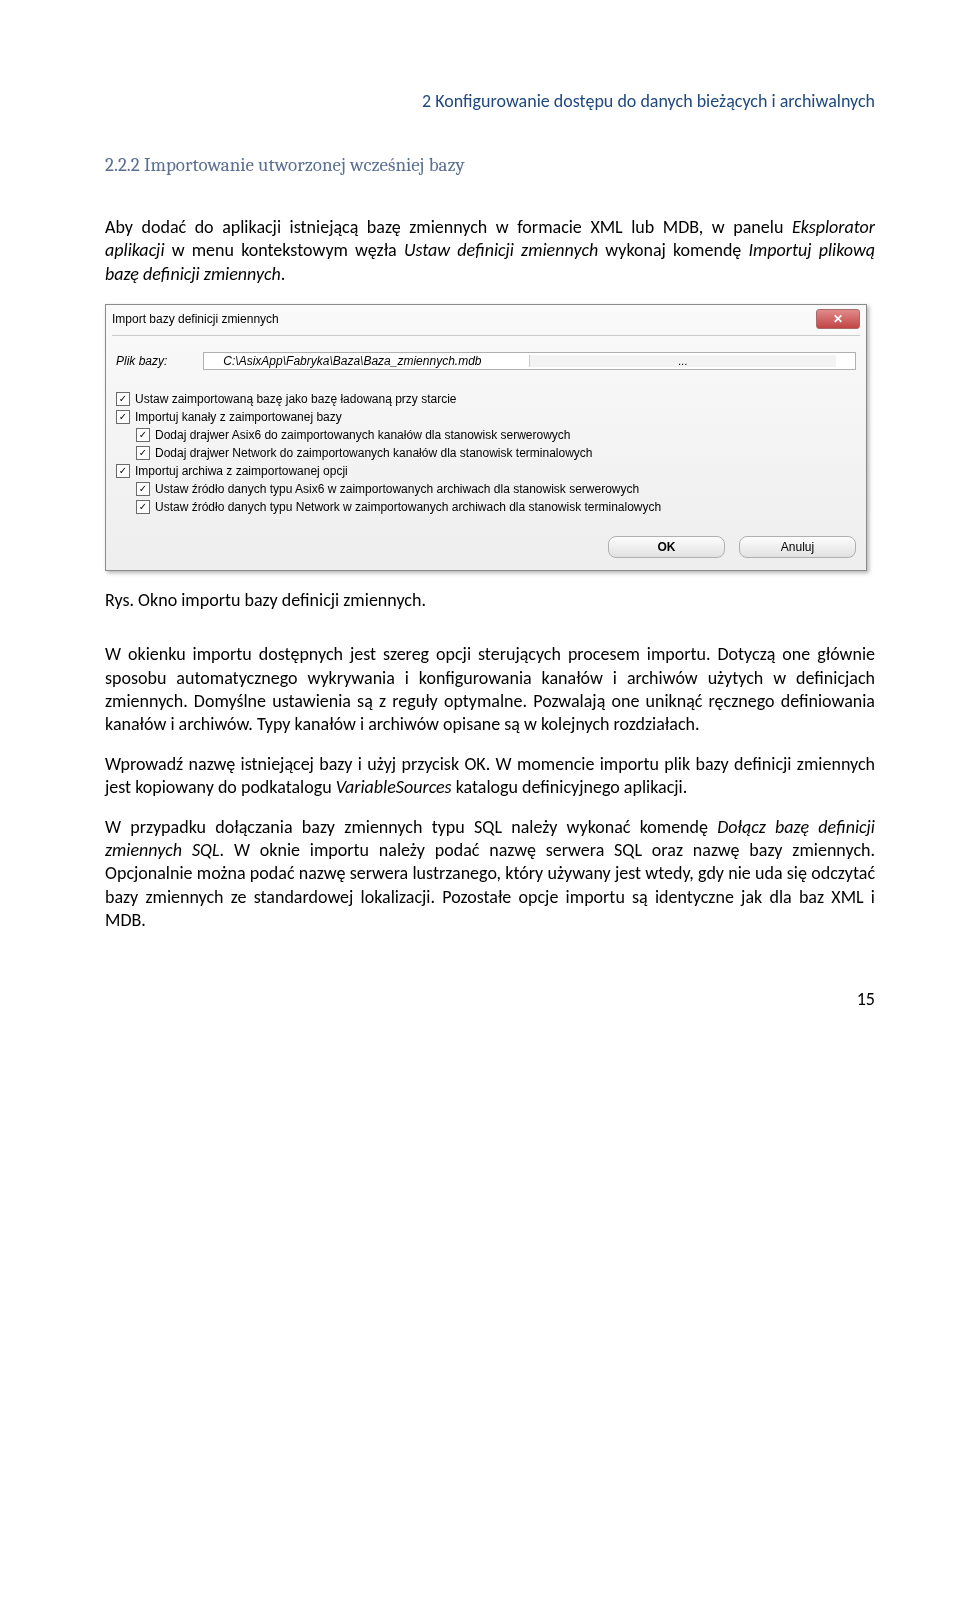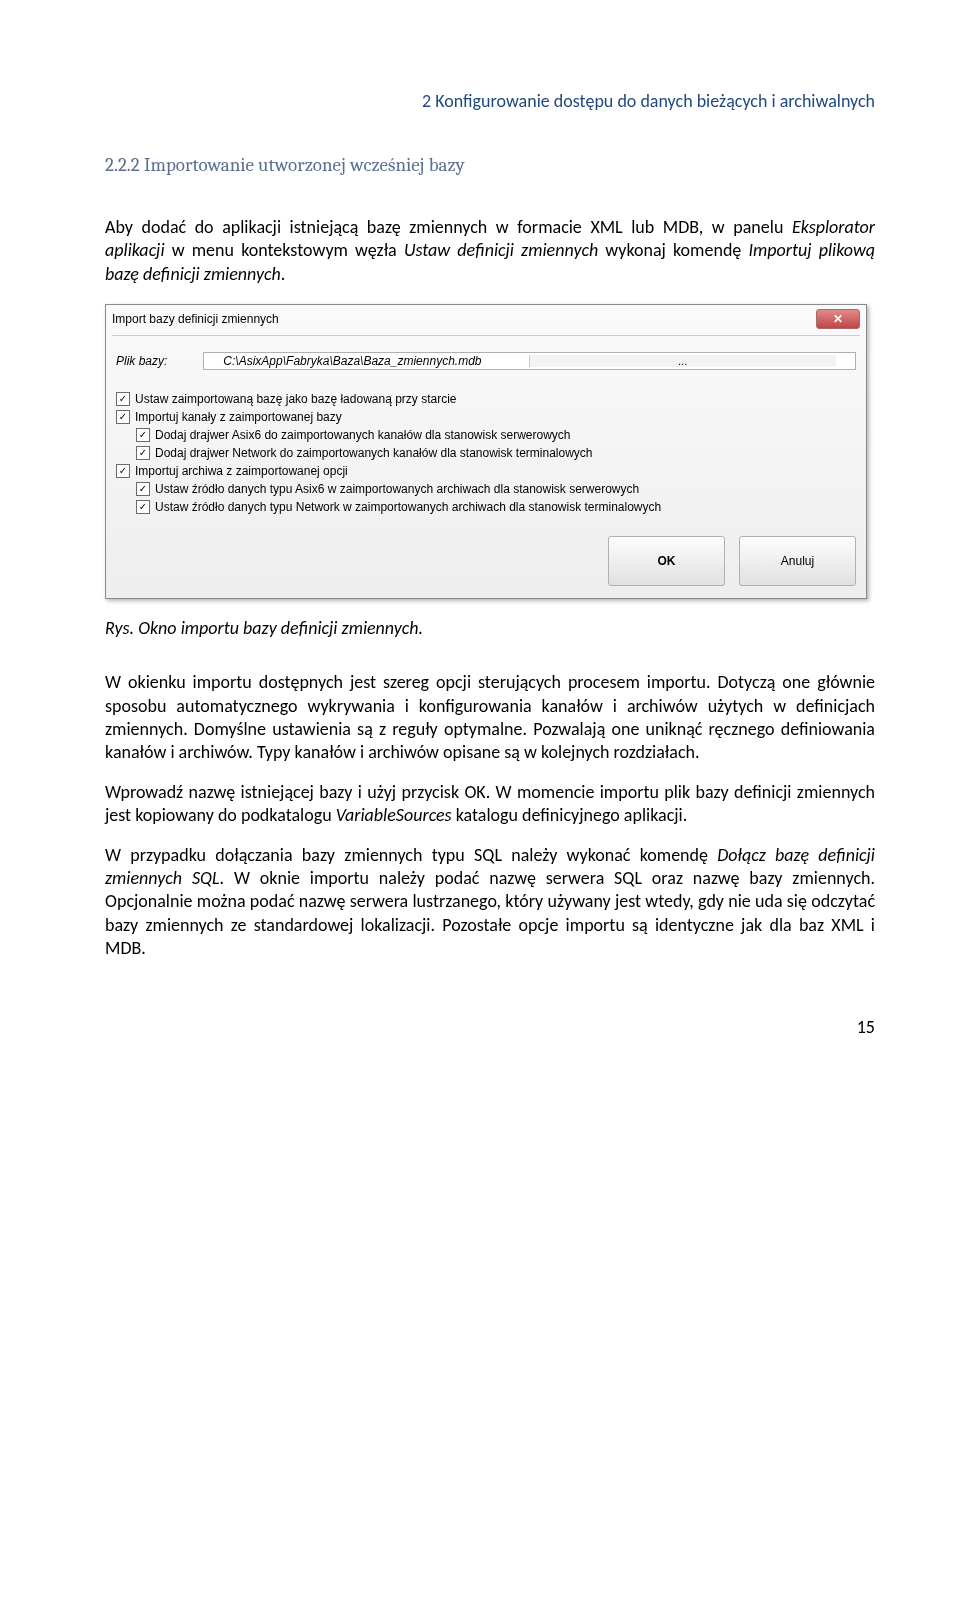--- a/index.html
+++ b/index.html
@@ -109,27 +109,27 @@
   }
   .btn-row {
     display: flex;
     justify-content: flex-end;
     gap: 14px;
     padding: 10px 10px 12px 10px;
   }
   .btn {
     width: 115px;
     text-align: center;
-    padding: 17px 0;
+    padding: 3px 0;
     font-size: 12px;
     border: 1px solid #b0b0b0;
-    border-radius: 3px;
+    border-radius: 8px;
     background: linear-gradient(#fdfdfd, #e1e1e1);
   }
-  .caption { font-size: 18px; font-style: italic; margin: 8px 0 32px 0; }
+  .caption { font-size: 18px; margin: 8px 0 32px 0; }
   .page-number { text-align: right; font-size: 18px; margin-top: 56px; }
 </style>
 </head>
 <body>
 
 <div class="page">
   <div class="header-right">2 Konfigurowanie dostępu do danych bieżących i archiwalnych</div>
 
   <h3>2.2.2 Importowanie utworzonej wcześniej bazy</h3>
 

